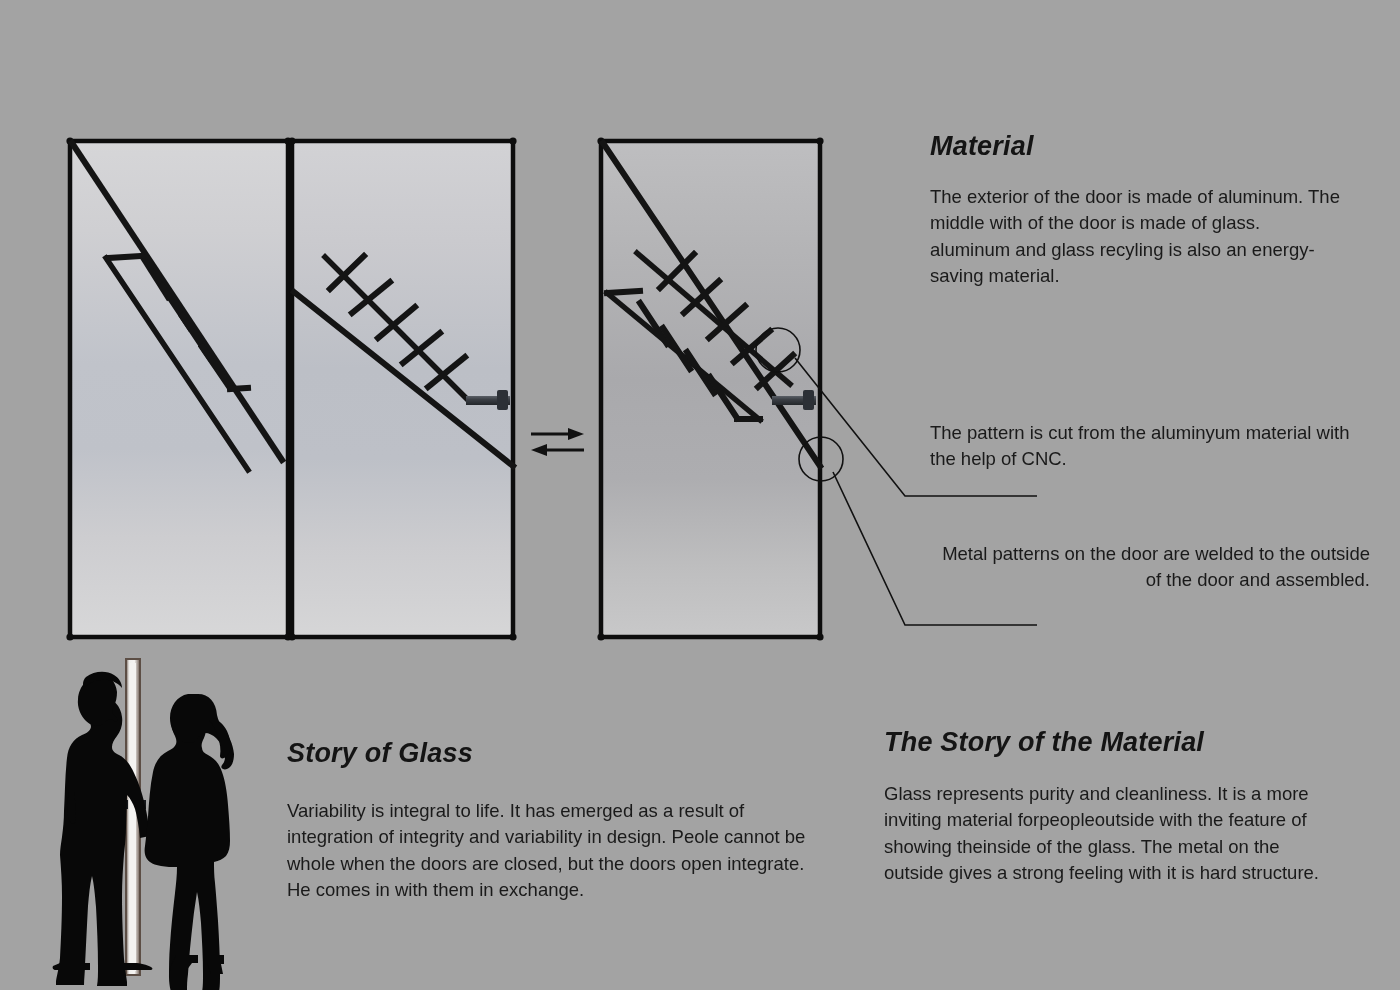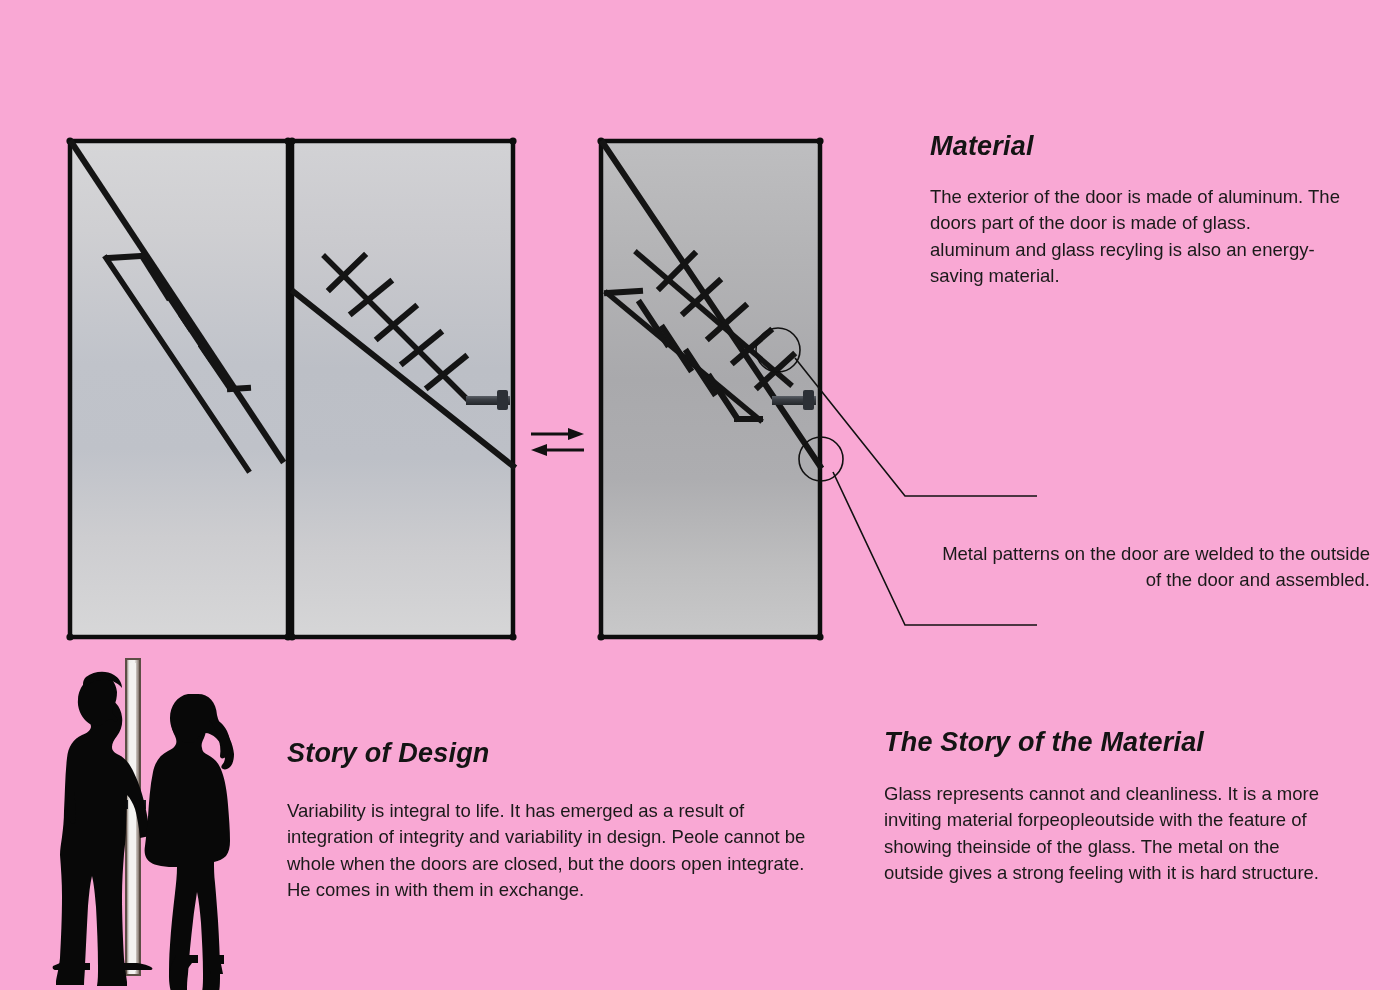--- a/index.html
+++ b/index.html
@@ -13,21 +13,21 @@
     background: #e4e4e6;
     font-family: "Liberation Sans", sans-serif;
     overflow: hidden;
     position: relative;
   }
   #board {
     position: absolute;
     left: 0; top: 0;
     width: 1400px;
     height: 990px;
-    background: #f9a8d4;
+    background: #a3a3a3;
   }
   #drawing {
     position: absolute;
     left: 0; top: 0;
     width: 1400px;
     height: 990px;
   }
 
   
   .txt-block {
@@ -353,32 +353,35 @@
                  c -2 -7 -5 -13 -9 -17 z"></path>
 
         <path d="M 176 955 l 22 0 l 0 8 l -6 0 l -6 8 l -13 0 c -3 0 -4 -2 -2 -5 z"></path>
         <path d="M 203 955 l 21 0 l 0 9 l -3 0 l 2 10 l -12 0 l -4 -11 l -4 0 z"></path>
       </g>
     </g>
   </svg>
 
   <div class="txt-block" id="material-block">
     <div class="heading">Material</div>
-    <div class="body-text">The exterior of the door is made of aluminum. The doors part of the door is made of glass.
+    <div class="body-text">The exterior of the door is made of aluminum. The middle with of the door is made of glass.
 aluminum and glass recyling is also an energy-saving material.</div>
   </div>
 
+  <div class="txt-block" id="cnc-block">
+    <div class="body-text">The pattern is cut from the aluminyum material with the help of CNC.</div>
+  </div>
 
   <div class="txt-block" id="welded-block">
     <div class="body-text">Metal patterns on the door are welded to the outside of the door and assembled.</div>
   </div>
 
   <div class="txt-block" id="story-design-block">
-    <div class="heading">Story of Design</div>
+    <div class="heading">Story of Glass</div>
     <div class="body-text">Variability is integral to life. It has emerged as a result of integration of integrity and variability in design. Peole cannot be whole when the doors are closed, but the doors open integrate. He comes in with them in exchange.</div>
   </div>
 
   <div class="txt-block" id="story-material-block">
     <div class="heading">The Story of the Material</div>
-    <div class="body-text">Glass represents cannot and cleanliness. It is a more inviting material forpeopleoutside with the feature of showing theinside of the glass. The metal on the outside gives a strong feeling with it is hard structure.</div>
+    <div class="body-text">Glass represents purity and cleanliness. It is a more inviting material forpeopleoutside with the feature of showing theinside of the glass. The metal on the outside gives a strong feeling with it is hard structure.</div>
   </div>
 
 </div>
 
 </body></html>

